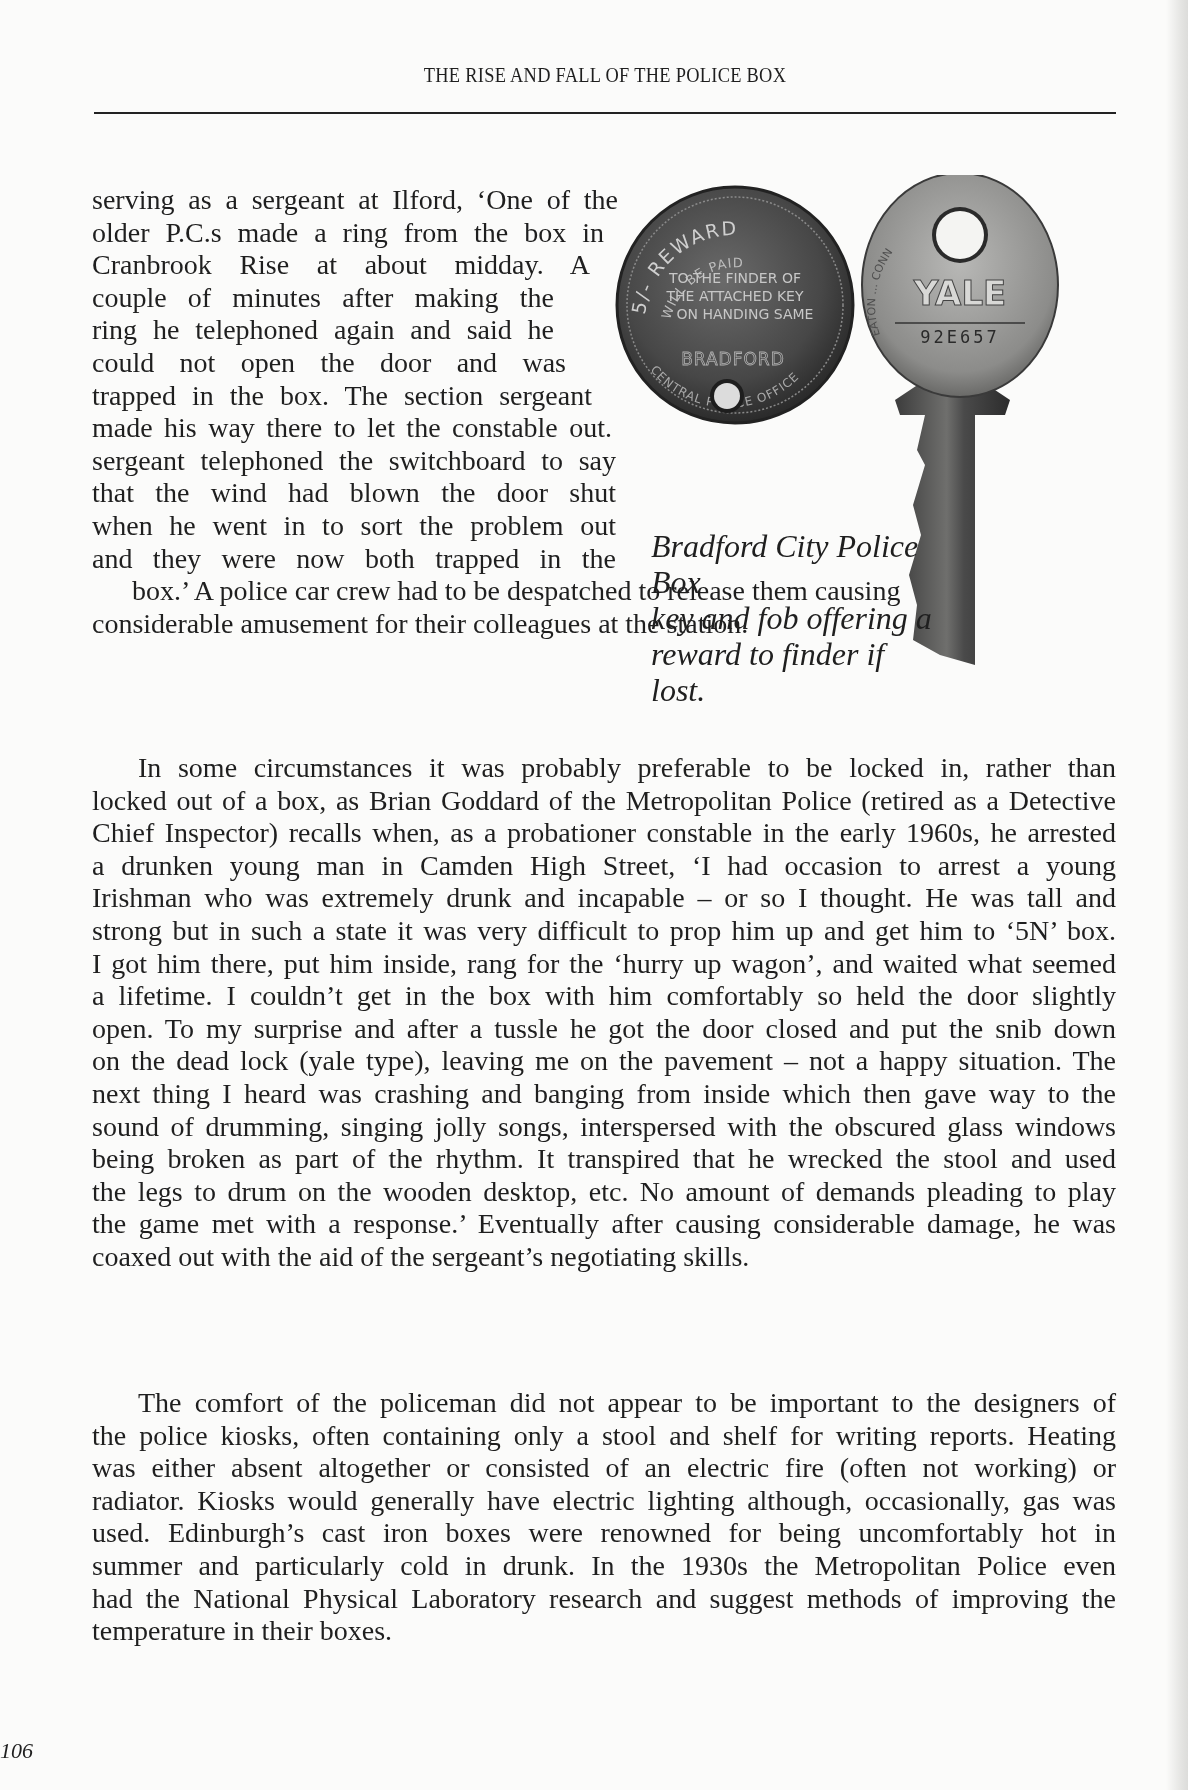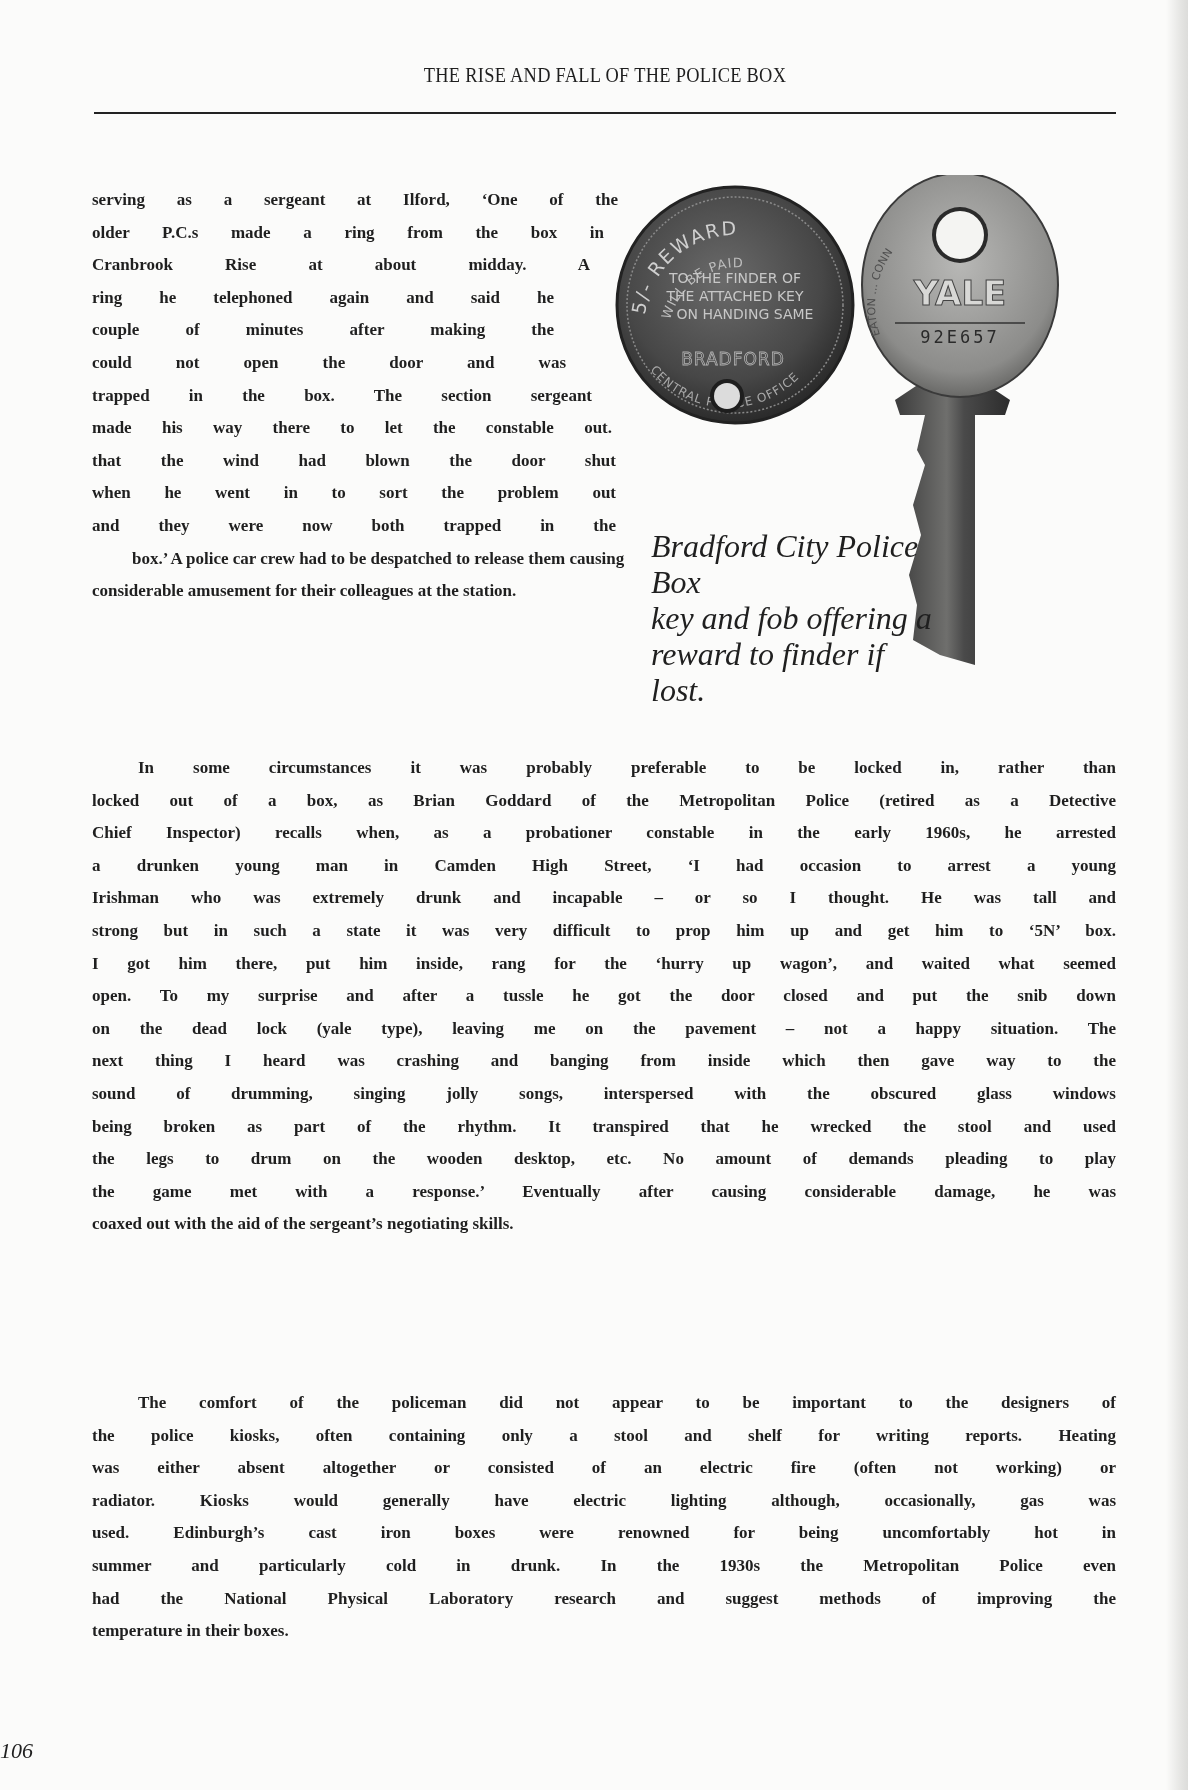--- a/index.html
+++ b/index.html
@@ -19,23 +19,23 @@
     position: absolute; top: 64px; left: 94px; width: 1022px;
     text-align: center; font-size: 20px; letter-spacing: 0.3px;
     transform: scaleX(0.92);
   }
   .head-rule {
     position: absolute; top: 112px; left: 94px; width: 1022px; height: 2px;
     background: #222;
   }
   .text-block { position: absolute; left: 92px; width: 1024px; }
   .line {
-    font-size: 17px; line-height: 32.6px; height: 32.6px;
+    font-size: 28px; line-height: 32.6px; height: 32.6px;
     white-space: nowrap;
-    text-align: justify; text-align-last: justify; font-weight: bold;
+    text-align: justify; text-align-last: justify;
   }
   .line.last { text-align-last: left; }
   .line.indent { text-indent: 46px; }
   .narrow { width: 526px; }
   .mid { width: 840px; margin-left: 40px; }
   .caption {
     position: absolute; left: 651px; top: 528px; width: 290px;
     font-style: italic; font-size: 32px; line-height: 36px;
   }
   .figure { position: absolute; left: 595px; top: 175px; }
@@ -116,40 +116,42 @@
 <div class="caption">
   <div>Bradford City Police Box</div>
   <div>key and fob offering a</div>
   <div>reward to finder if lost.</div>
 </div>
 
 <div class="text-block" style="top:184px;">
   <div class="line narrow">serving as a sergeant at Ilford, ‘One of the</div>
   <div class="line narrow" style="width:512px">older P.C.s made a ring from the box in</div>
   <div class="line narrow" style="width:498px">Cranbrook Rise at about midday. A</div>
+  <div class="line narrow" style="width:462px">couple of minutes after making the</div>
   <div class="line narrow" style="width:462px">ring he telephoned again and said he</div>
-  <div class="line narrow" style="width:462px">couple of minutes after making the</div>
   <div class="line narrow" style="width:474px">could not open the door and was</div>
   <div class="line narrow" style="width:500px">trapped in the box. The section sergeant</div>
   <div class="line narrow" style="width:520px">made his way there to let the constable out.</div>
+  <div class="line narrow" style="width:524px">sergeant telephoned the switchboard to say</div>
   <div class="line narrow" style="width:524px">that the wind had blown the door shut</div>
   <div class="line narrow" style="width:524px">when he went in to sort the problem out</div>
   <div class="line narrow" style="width:524px">and they were now both trapped in the</div>
   <div class="line mid" style="width:832px; text-align-last:left">box.’ A police car crew had to be despatched to release them causing</div>
   <div class="line last">considerable amusement for their colleagues at the station.</div>
 </div>
 
 <div class="text-block" style="top:752px;">
   <div class="line indent">In some circumstances it was probably preferable to be locked in, rather than</div>
   <div class="line">locked out of a box, as Brian Goddard of the Metropolitan Police (retired as a Detective</div>
   <div class="line">Chief Inspector) recalls when, as a probationer constable in the early 1960s, he arrested</div>
   <div class="line">a drunken young man in Camden High Street, ‘I had occasion to arrest a young</div>
   <div class="line">Irishman who was extremely drunk and incapable – or so I thought. He was tall and</div>
   <div class="line">strong but in such a state it was very difficult to prop him up and get him to ‘5N’ box.</div>
   <div class="line">I got him there, put him inside, rang for the ‘hurry up wagon’, and waited what seemed</div>
+  <div class="line">a lifetime. I couldn’t get in the box with him comfortably so held the door slightly</div>
   <div class="line">open. To my surprise and after a tussle he got the door closed and put the snib down</div>
   <div class="line">on the dead lock (yale type), leaving me on the pavement – not a happy situation. The</div>
   <div class="line">next thing I heard was crashing and banging from inside which then gave way to the</div>
   <div class="line">sound of drumming, singing jolly songs, interspersed with the obscured glass windows</div>
   <div class="line">being broken as part of the rhythm. It transpired that he wrecked the stool and used</div>
   <div class="line">the legs to drum on the wooden desktop, etc. No amount of demands pleading to play</div>
   <div class="line">the game met with a response.’ Eventually after causing considerable damage, he was</div>
   <div class="line last">coaxed out with the aid of the sergeant’s negotiating skills.</div>
 </div>
 

